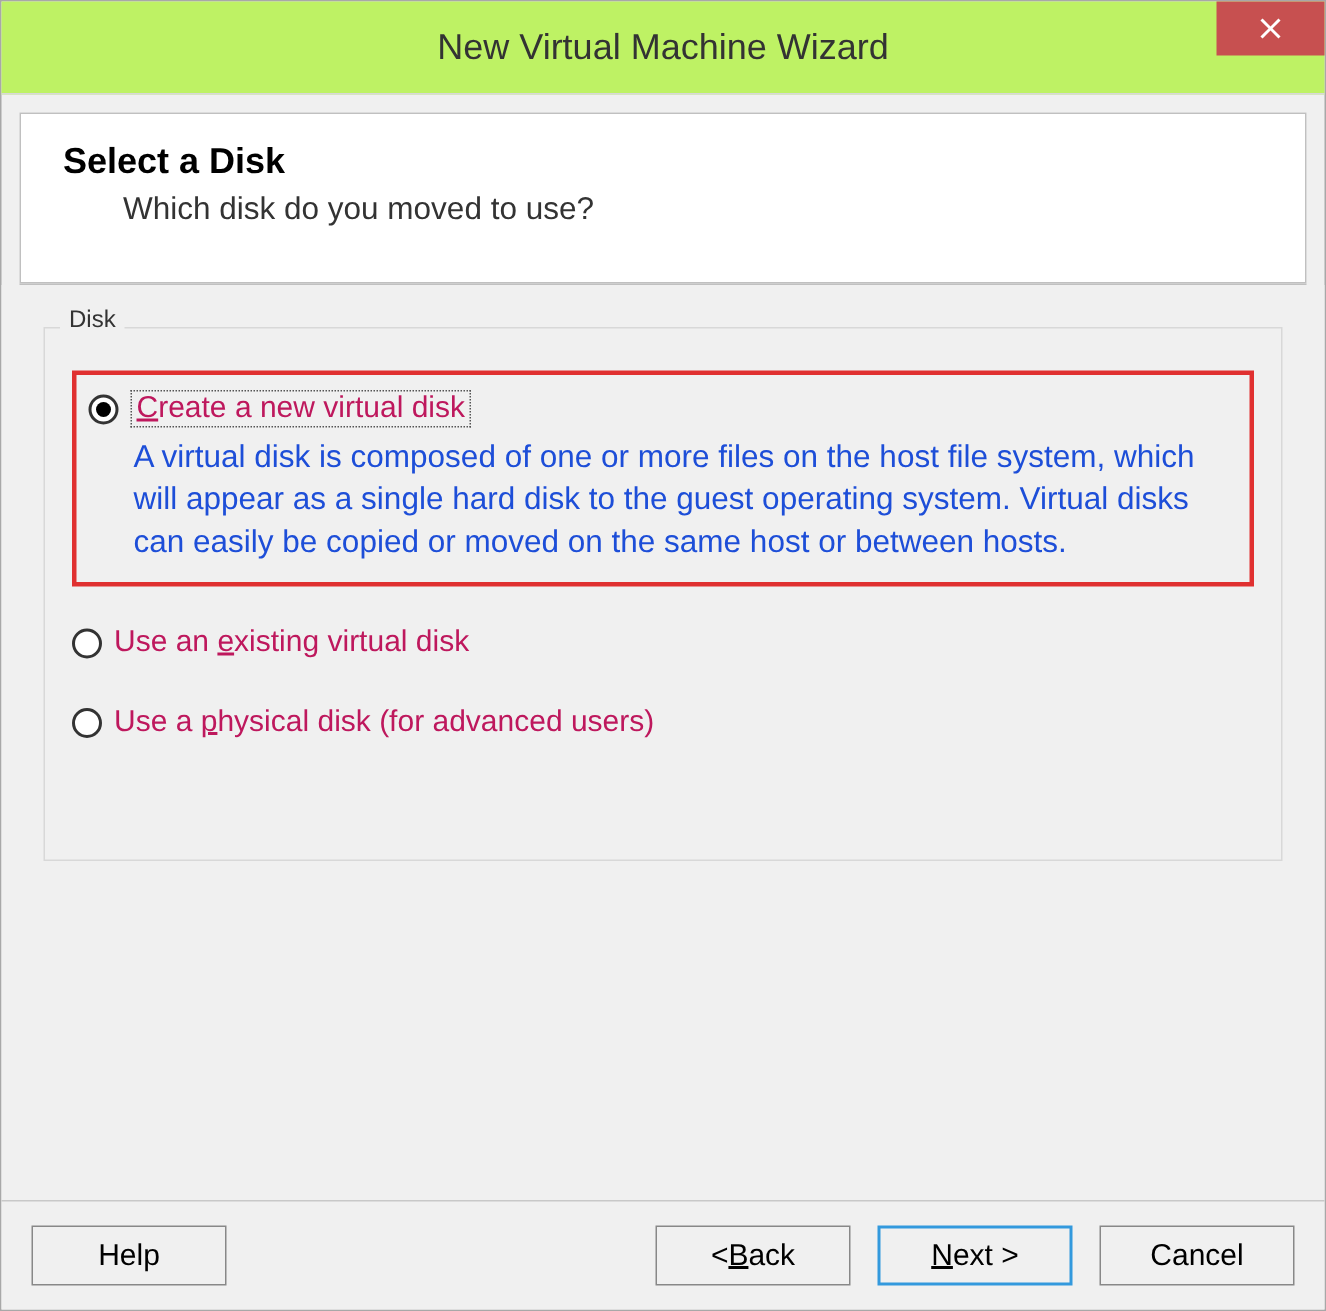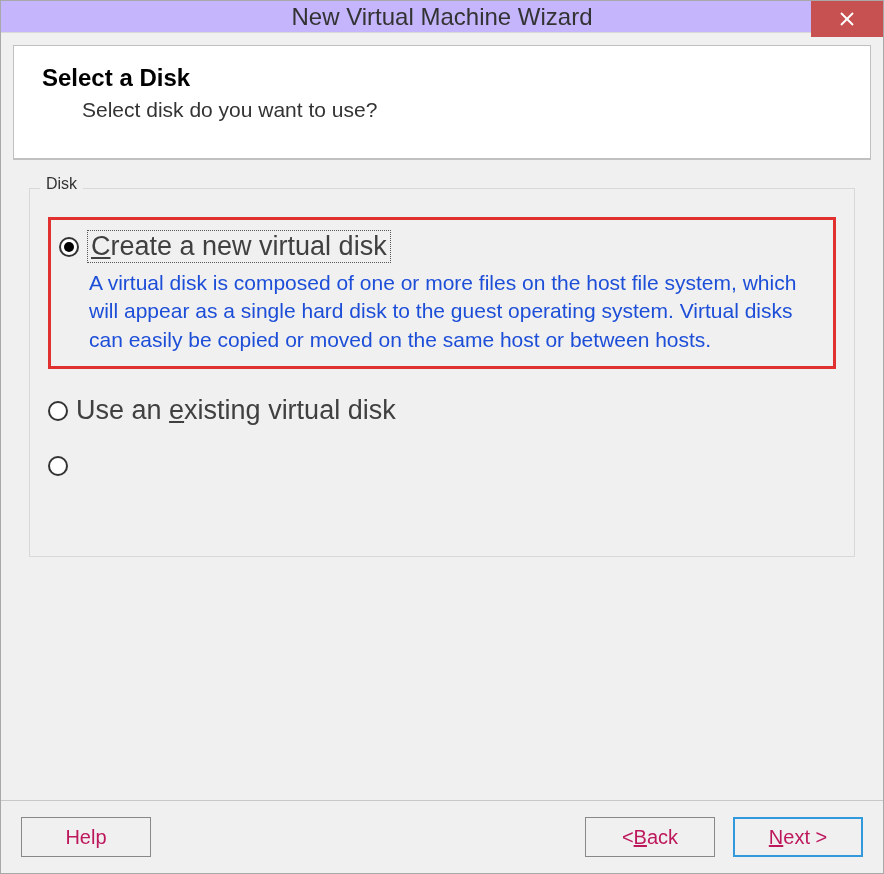--- a/index.html
+++ b/index.html
@@ -12,22 +12,22 @@
     }
     .window {
       width: 884px;
       height: 874px;
       border: 1px solid #a8a8a8;
       background: #f0f0f0;
       display: flex;
       flex-direction: column;
     }
     .titlebar {
-      height: 32px;
-      background: #c4b5fd;
+      height: 62px;
+      background: #bef264;
       display: flex;
       align-items: center;
       justify-content: center;
       position: relative;
       border-bottom: 1px solid #d8d8d8;
     }
     .titlebar-title {
       font-size: 24px;
       color: #333;
       font-weight: 400;
@@ -108,22 +108,22 @@
       background: #fff;
     }
     .radio.selected::after {
       content: "";
       width: 10px;
       height: 10px;
       background: #000;
       border-radius: 50%;
     }
     .radio-label {
-      font-size: 27px;
-      color: #404040;
+      font-size: 20px;
+      color: #be185d;
     }
     .radio-label.focused {
       border: 1px dotted #555;
       padding: 0 3px;
     }
     .mnemonic { text-decoration: underline; }
     .option-desc {
       font-size: 21px;
       color: #1d4ed8;
       margin-left: 30px;
@@ -139,21 +139,21 @@
       gap: 18px;
       background: #f0f0f0;
     }
     .footer-spacer { flex: 1; }
     .btn {
       min-width: 130px;
       height: 40px;
       background: #f0f0f0;
       border: 1px solid #888;
       font-size: 20px;
-      color: #be185d;
+      color: #000000;
       display: inline-flex;
       align-items: center;
       justify-content: center;
       cursor: pointer;
       padding: 0 18px;
     }
     .btn.default {
       border: 2px solid #3399dd;
     }
     .divider-line {
@@ -171,21 +171,21 @@
     <div class="close-btn">
       <svg viewBox="0 0 16 16">
           <line x1="2" y1="2" x2="14" y2="14" stroke="#fff" stroke-width="2"></line>
           <line x1="14" y1="2" x2="2" y2="14" stroke="#fff" stroke-width="2"></line>
         </svg>
     </div>
   </div>
 
   <div class="header-panel">
     <div class="header-title">Select a Disk</div>
-    <div class="header-sub">Select disk do you want to use?</div>
+    <div class="header-sub">Which disk do you moved to use?</div>
   </div>
   <hr class="divider-line">
 
   <div class="content">
     <div class="group-box">
       <span class="group-box-label">Disk</span>
 
       <div class="highlight-box">
         <div class="radio-row">
           <span class="radio selected"></span>
@@ -197,33 +197,35 @@
       <div class="option-block">
         <div class="radio-row">
           <span class="radio"></span>
           <span class="radio-label"><span>Use an </span><span class="mnemonic">e</span><span>xisting virtual disk</span></span>
         </div>
       </div>
 
       <div class="option-block">
         <div class="radio-row">
           <span class="radio"></span>
+          <span class="radio-label"><span>Use a </span><span class="mnemonic">p</span><span>hysical disk (for advanced users)</span></span>
         </div>
       </div>
 
     </div>
   </div>
 
   <div class="footer">
     <button class="btn">Help</button>
     <div class="footer-spacer"></div>
     <button class="btn">
         <span>&lt; </span>
         <span class="mnemonic">B</span>
         <span>ack</span>
       </button>
     <button class="btn default">
         <span></span>
         <span class="mnemonic">N</span>
         <span>ext &gt;</span>
       </button>
+    <button class="btn">Cancel</button>
   </div>
 </div>
 
 </body></html>

